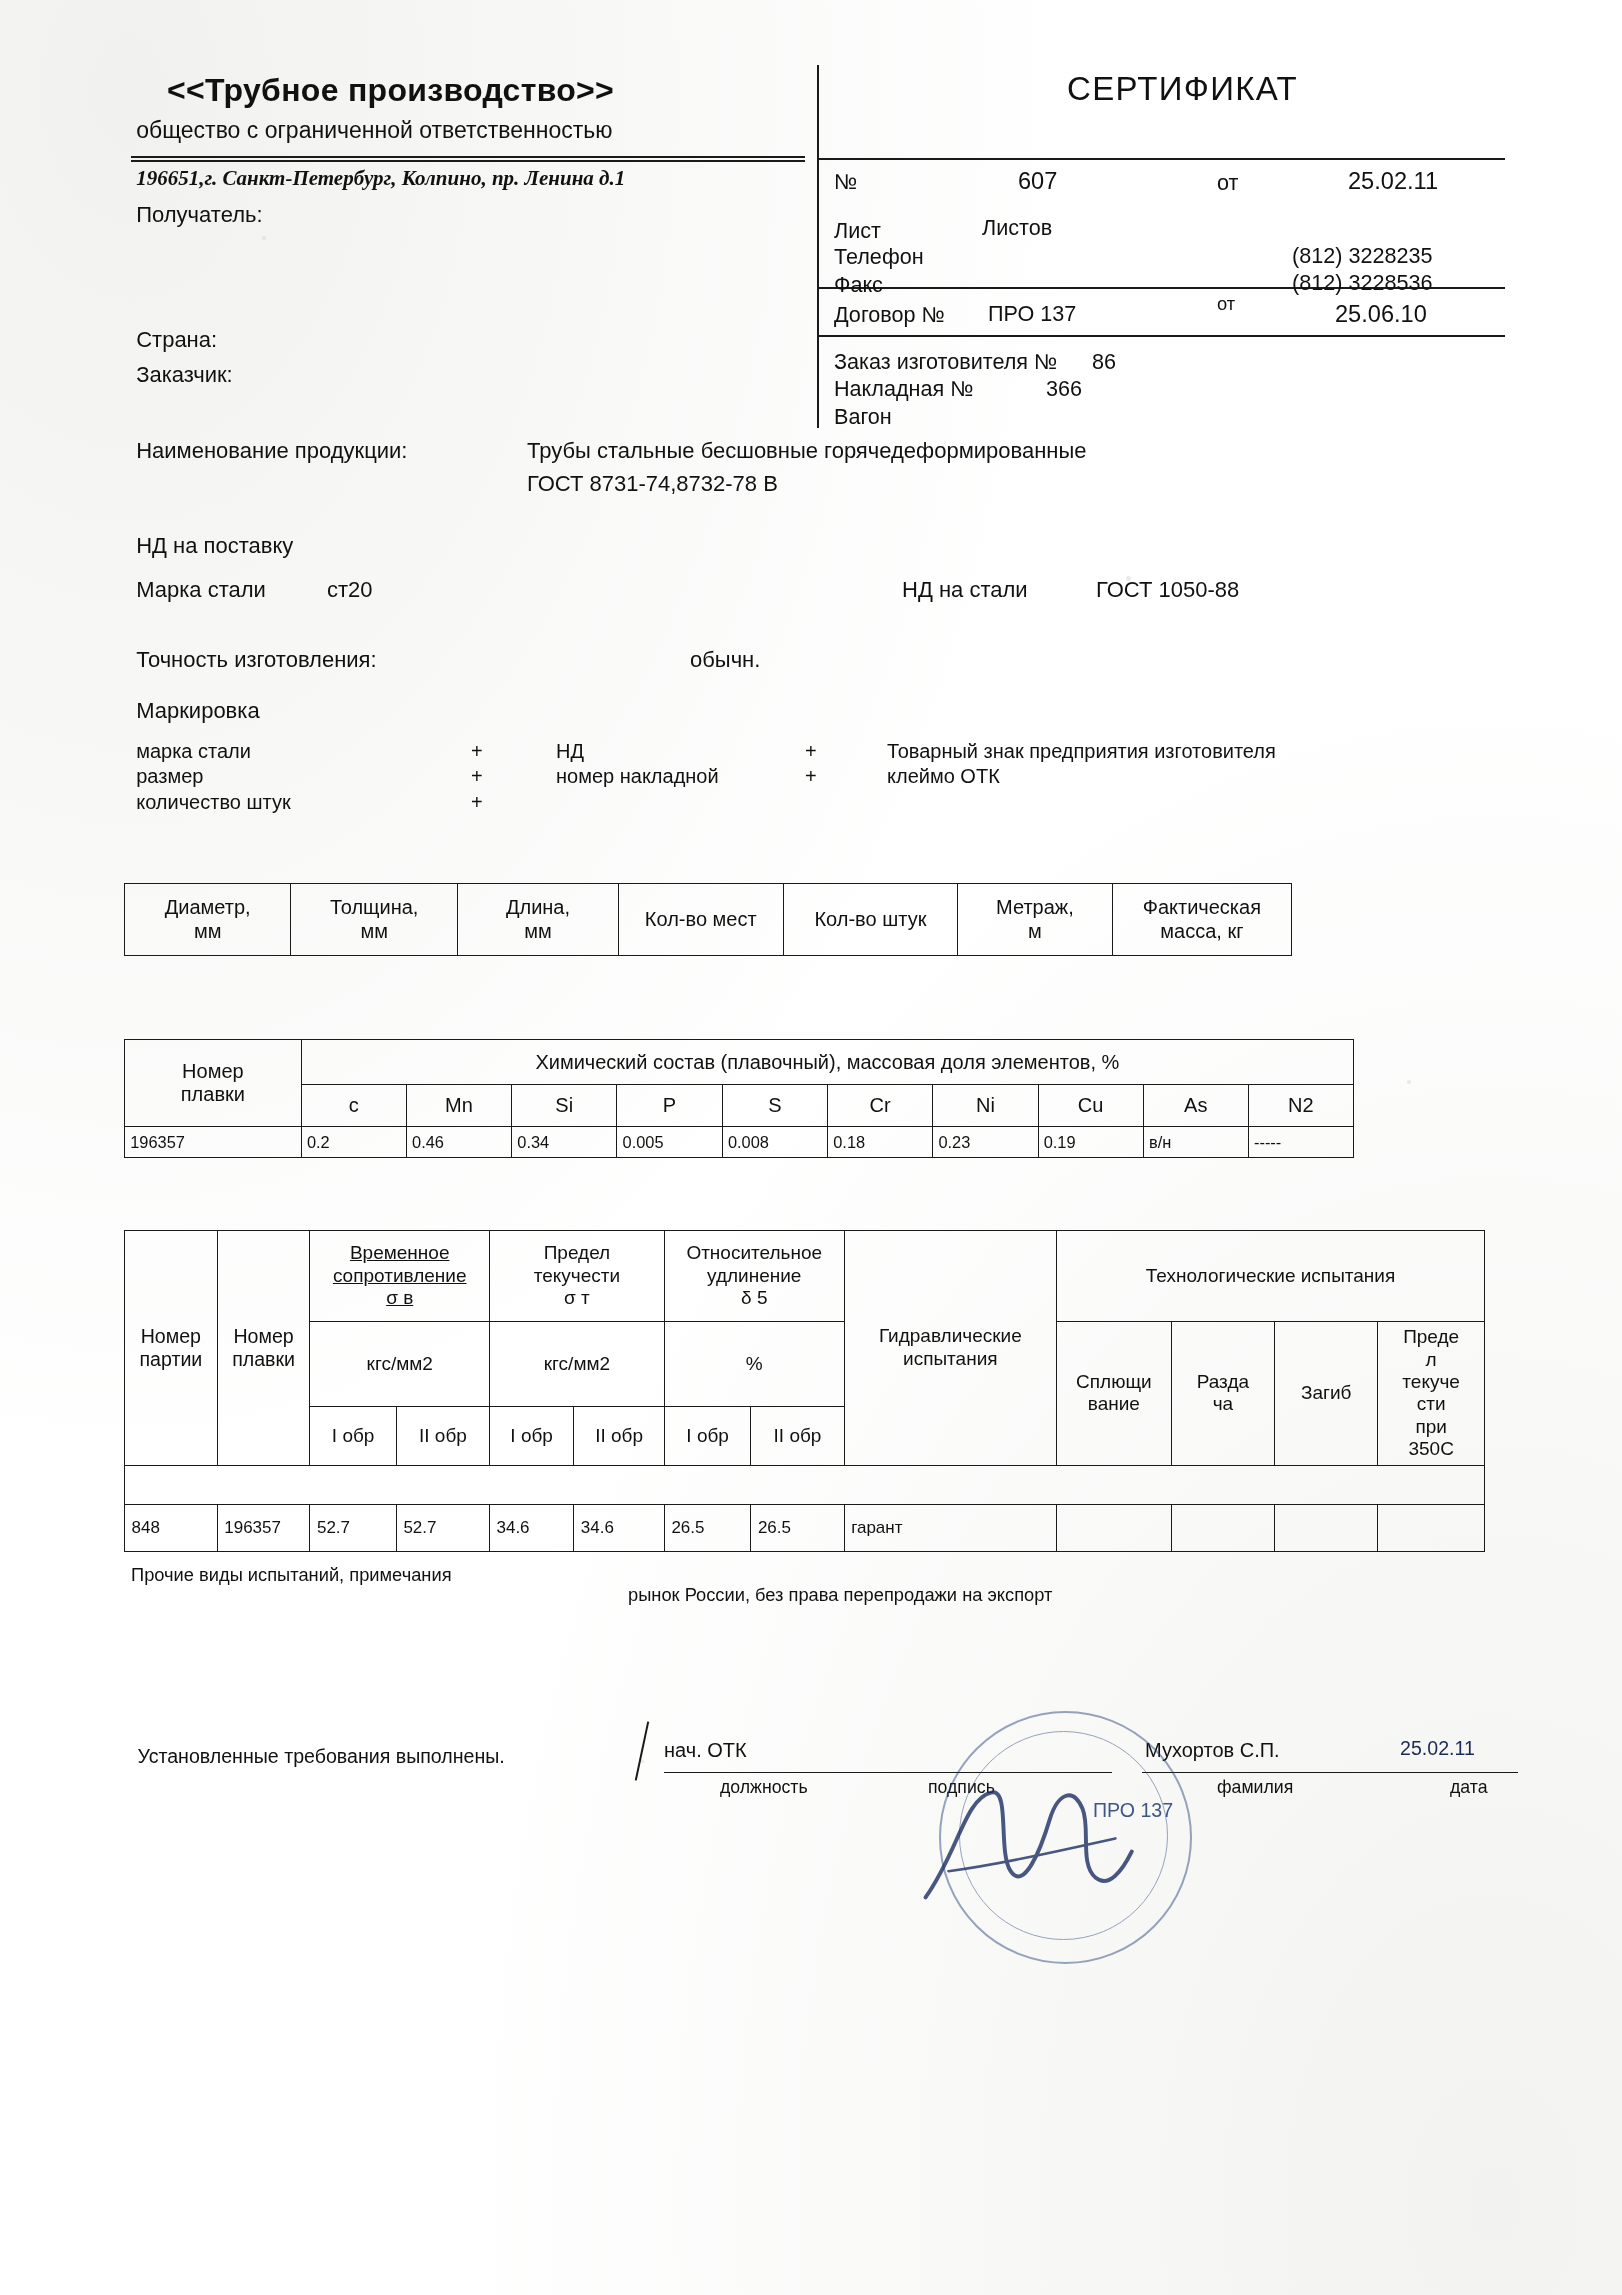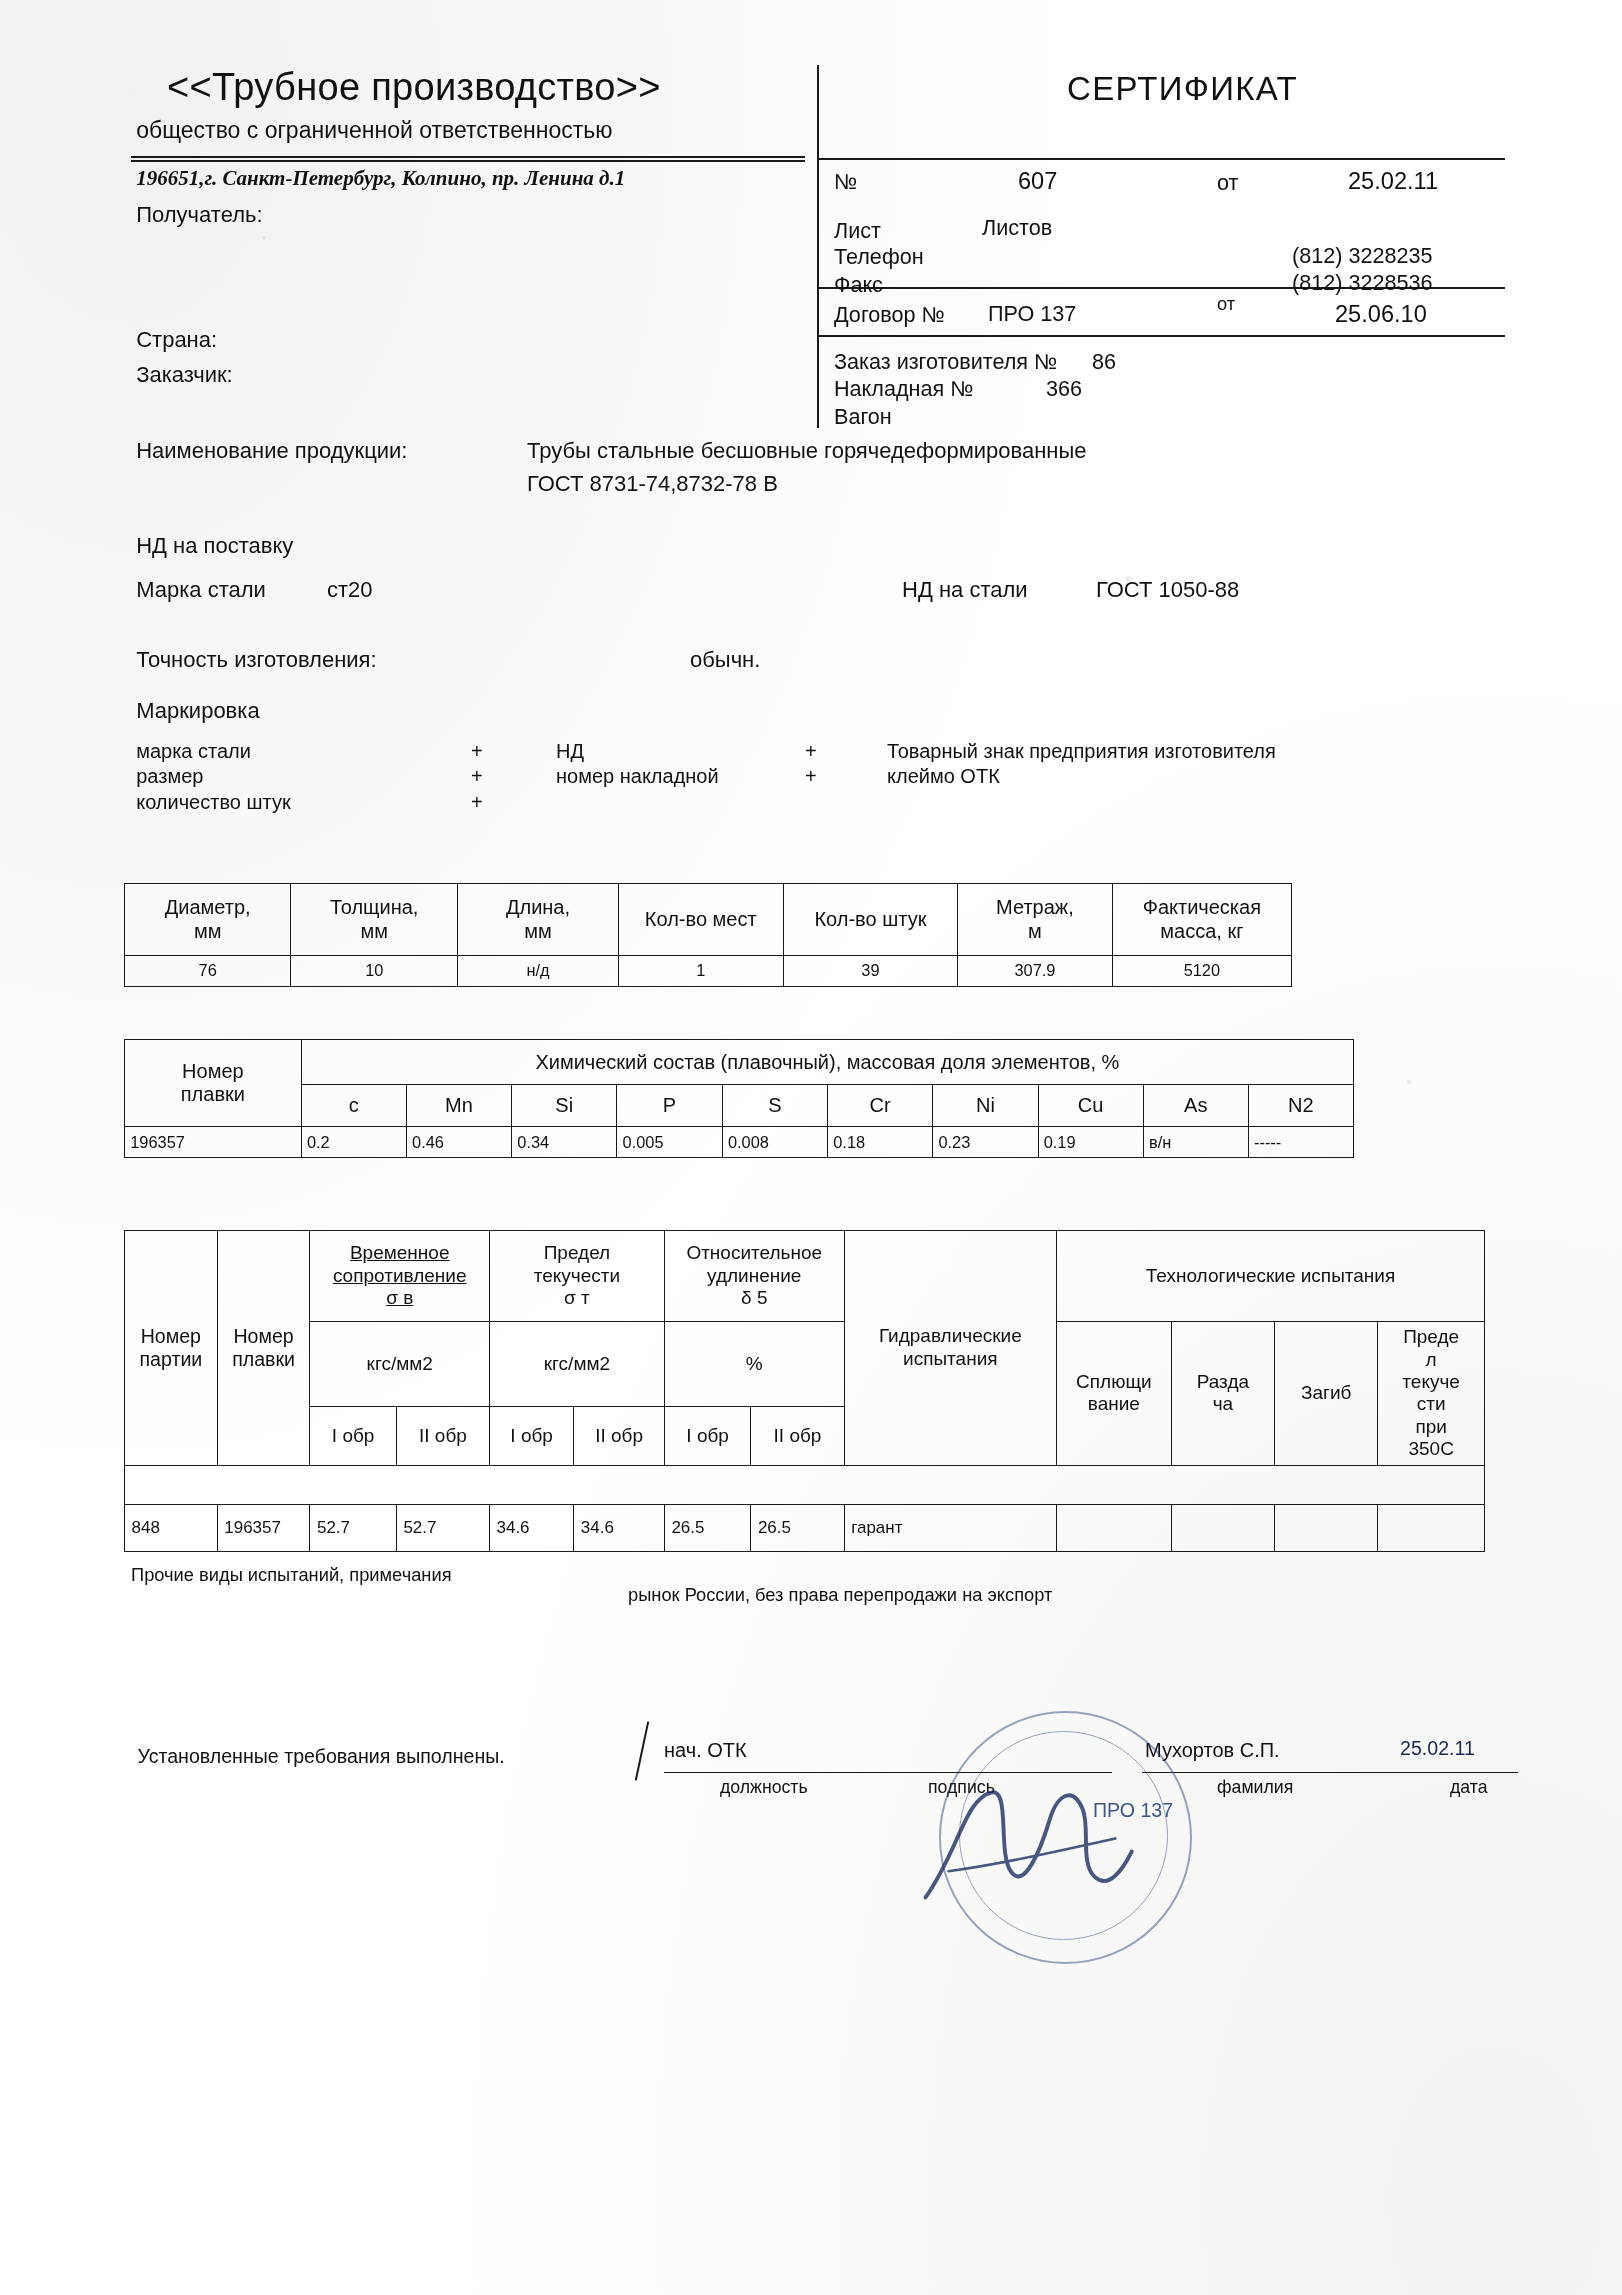--- a/index.html
+++ b/index.html
@@ -41,23 +41,23 @@
   .hdr {
     position: absolute;
     left: 33px;
     top: 19.6px;
     width: 1374px;
     height: 366px;
   }
   .company-name {
     position: absolute;
     left: 36px;
-    top: 7px;
-    font-size: 38px;
-    font-weight: normal;
+    top: 13px;
+    font-size: 32px;
+    font-weight: bold;
     letter-spacing: 0.3px;
     white-space: nowrap;
   }
   .company-sub {
     position: absolute;
     left: 5.2px;
     top: 58px;
     font-size: 23px;
     white-space: nowrap;
   }
@@ -396,29 +396,20 @@
         </td>
         <td class="hcell" style="width:177px;">
           <span>Метраж,</span><br>
           <span>м</span>
         </td>
         <td class="hcell" style="width:196px;">
           <span>Фактическая</span><br>
           <span>масса, кг</span>
         </td>
       </tr>
-      <tr>
-        <td class="vcell">76</td>
-        <td class="vcell">10</td>
-        <td class="vcell">н/д</td>
-        <td class="vcell">1</td>
-        <td class="vcell">39</td>
-        <td class="vcell">307.9</td>
-        <td class="vcell">5120</td>
-      </tr>
     </tbody>
       </table>
 
     <table id="tbl-chem">
       <tbody>
           <tr>
         <td class="h1" rowspan="2" style="width:177px;">
           <span>Номер</span><br>
           <span>плавки</span>
         </td>

